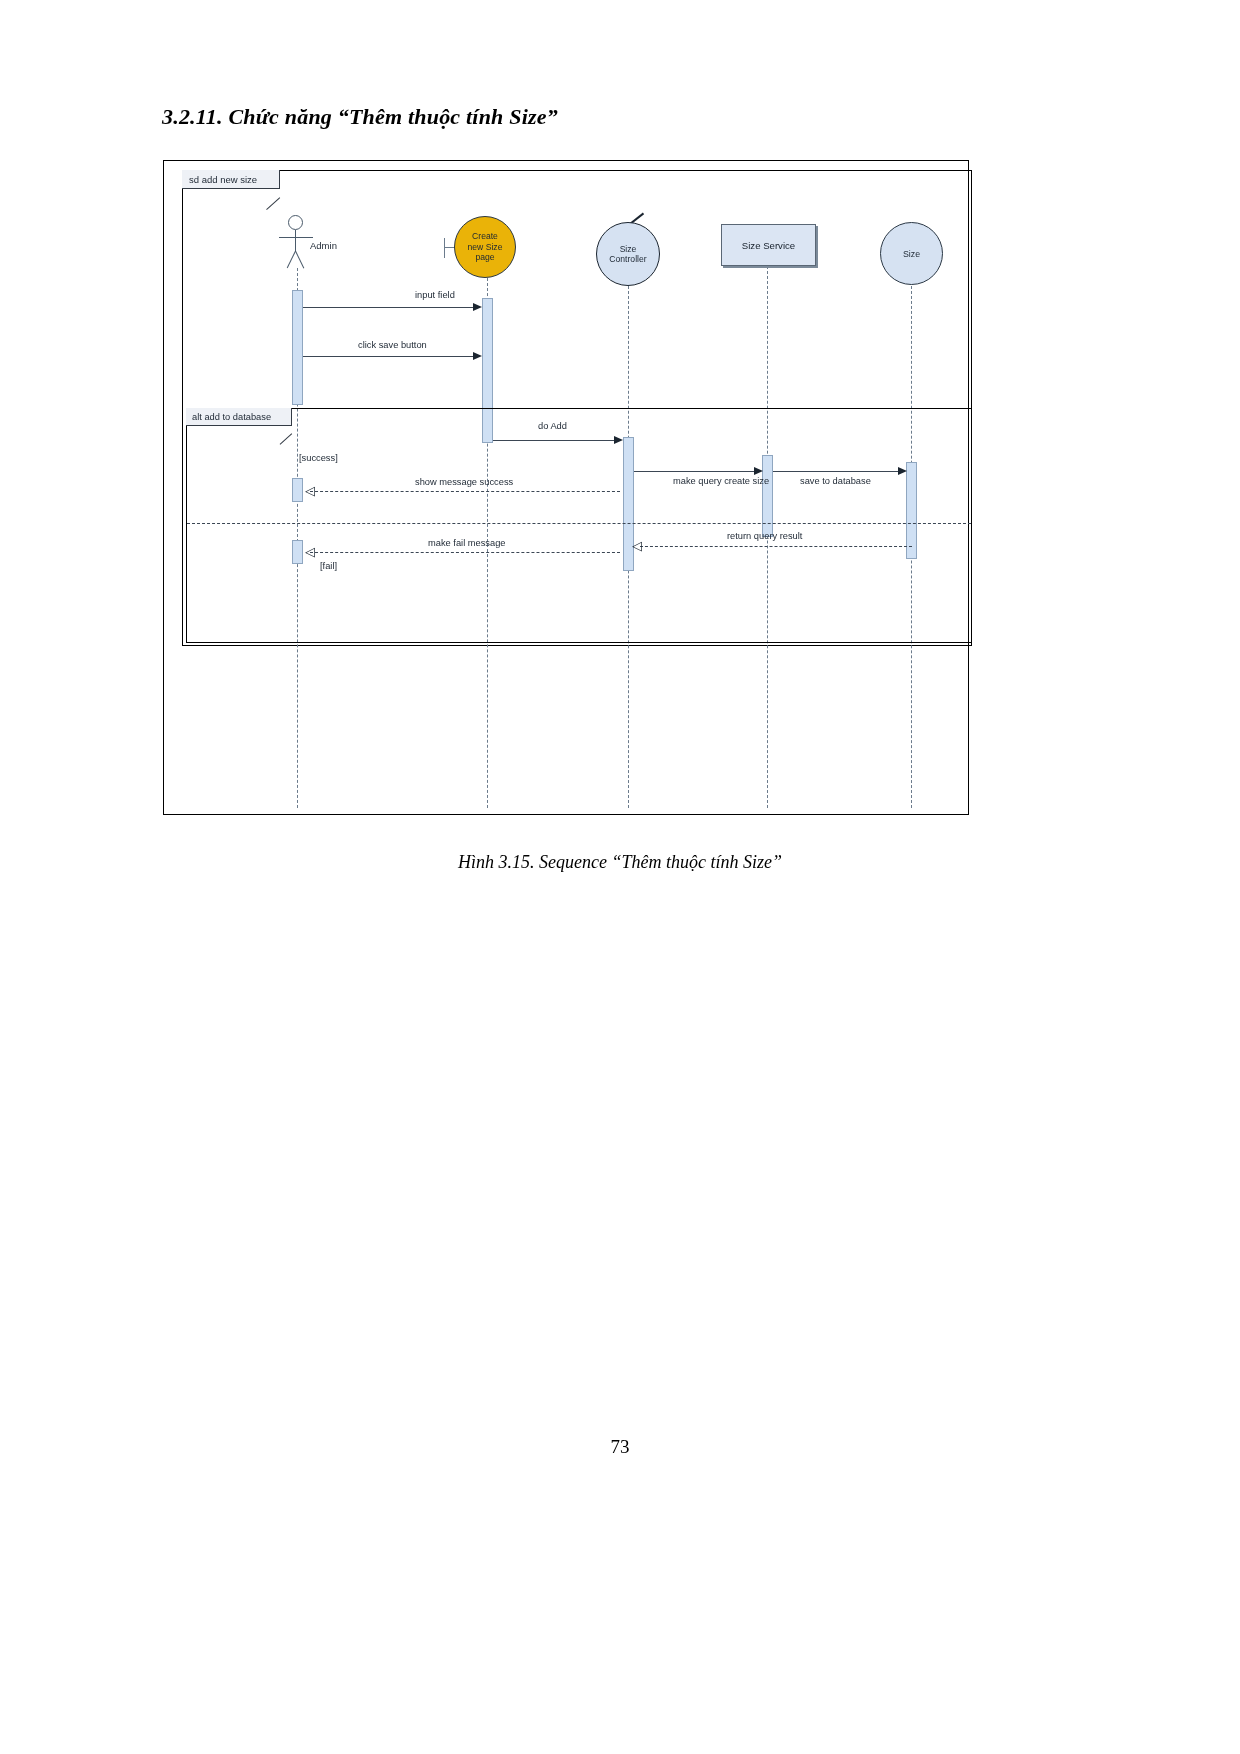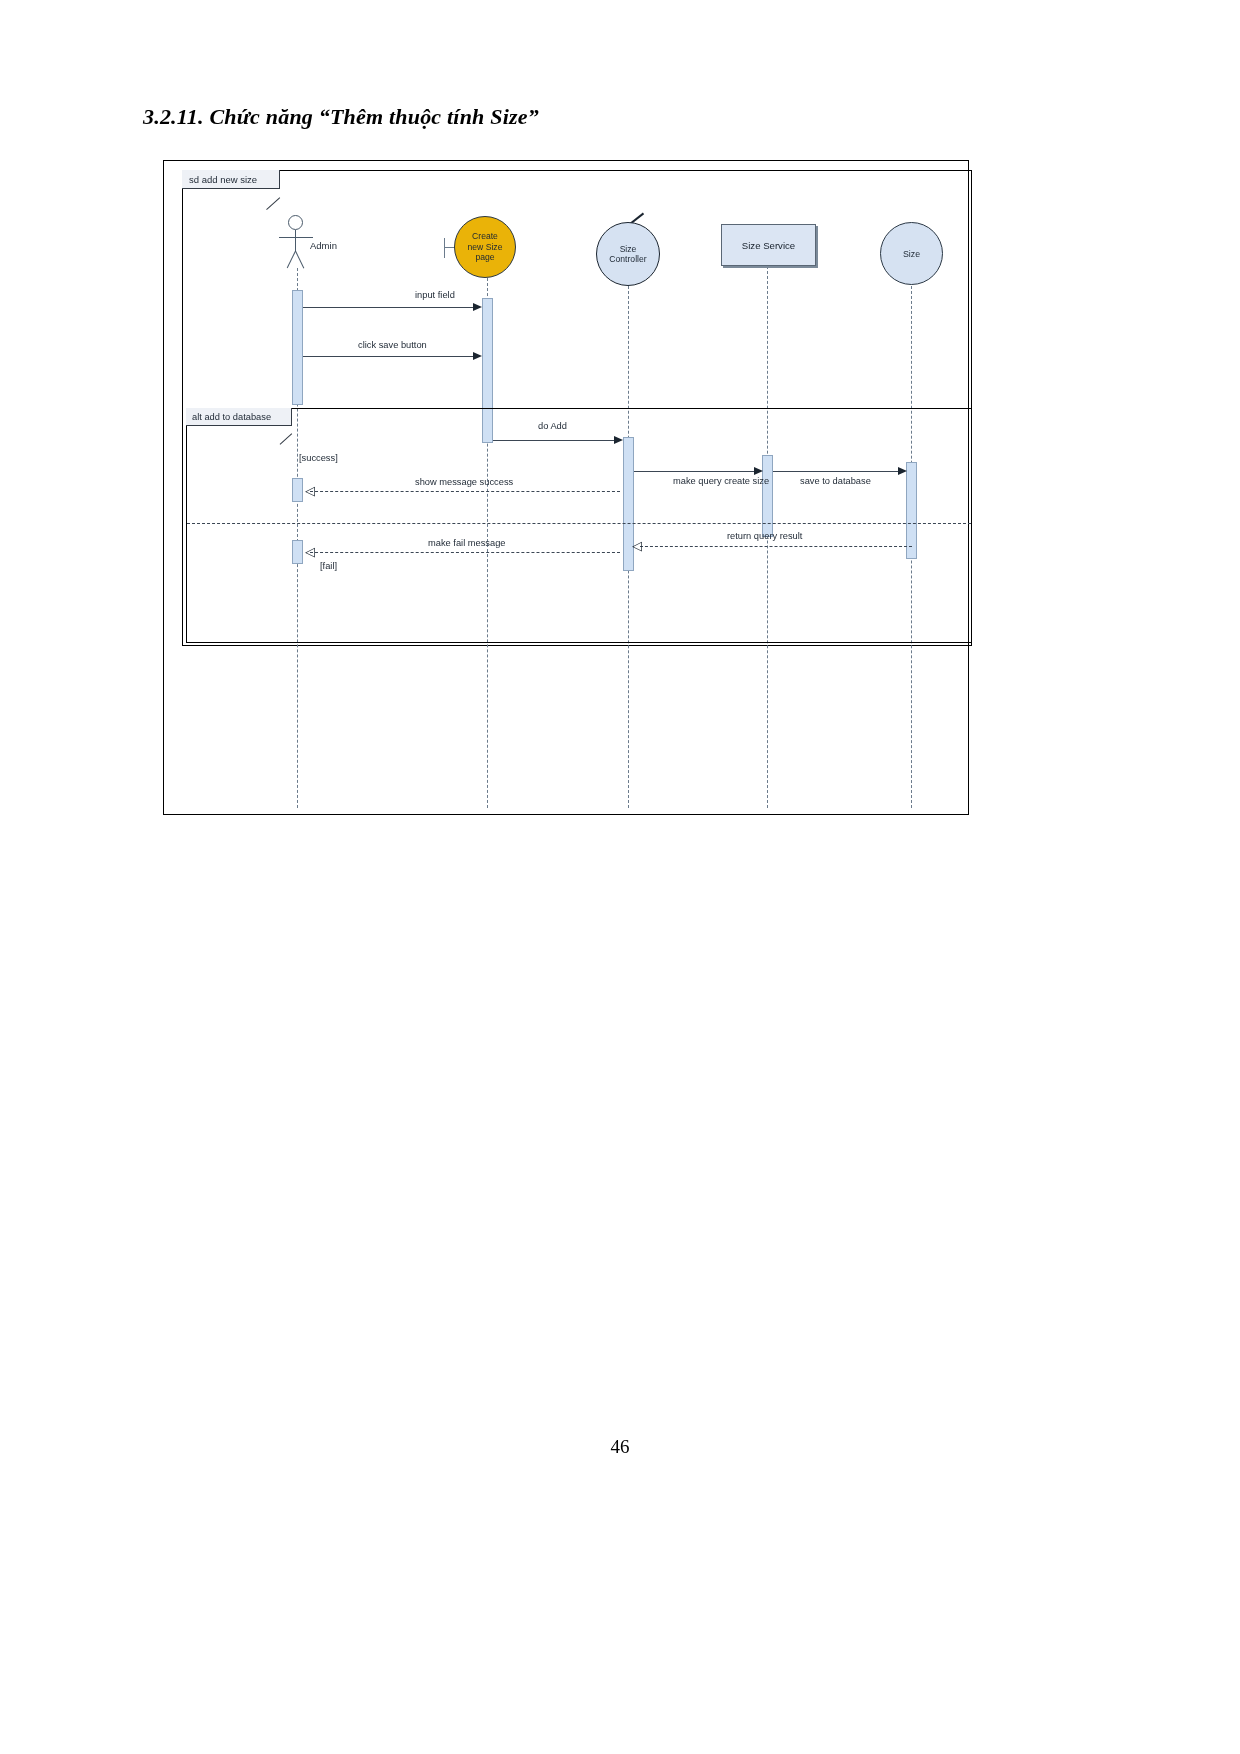--- a/index.html
+++ b/index.html
@@ -17,21 +17,21 @@
 
   .page {
     position: absolute;
     inset: 0;
     background: #ffffff;
   }
 
   
   .section-heading {
     position: absolute;
-    left: 143px;
+    left: 162px;
     top: 104px;
     font-family: "Liberation Serif", serif;
     font-style: italic;
     font-weight: bold;
     font-size: 22px;
     color: #000000;
     letter-spacing: 0.2px;
     white-space: nowrap;
   }
 
@@ -449,16 +449,17 @@
   <div class="msg-label" style="left:727px; top:531px;">return query result</div>
   <div class="msg-line dashed" style="left:640px; top:546px; width:272px;"></div>
   <div class="arrow-open-l" style="left:632px; top:539px;">◁</div>
 
   <div class="msg-label" style="left:428px; top:538px;">make fail message</div>
   <div class="msg-line dashed" style="left:310px; top:552px; width:310px;"></div>
   <div class="arrow-open-l" style="left:305px; top:545px;">◁</div>
 
   <div class="guard" style="left:320px; top:561px;">[fail]</div>
 
-
-  <div class="page-number">46</div>
+  <div class="caption">Hình 3.15. Sequence “Thêm thuộc tính Size”</div>
+
+  <div class="page-number">73</div>
 
 </div>
 
 </body></html>

